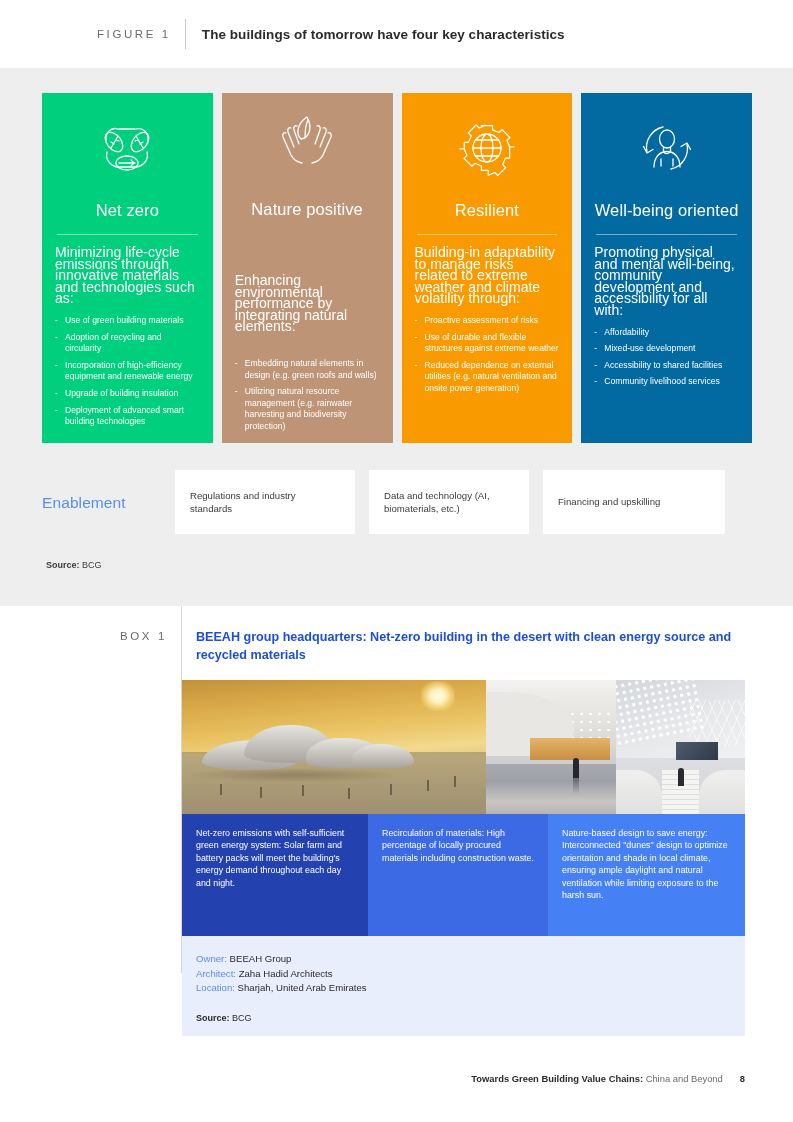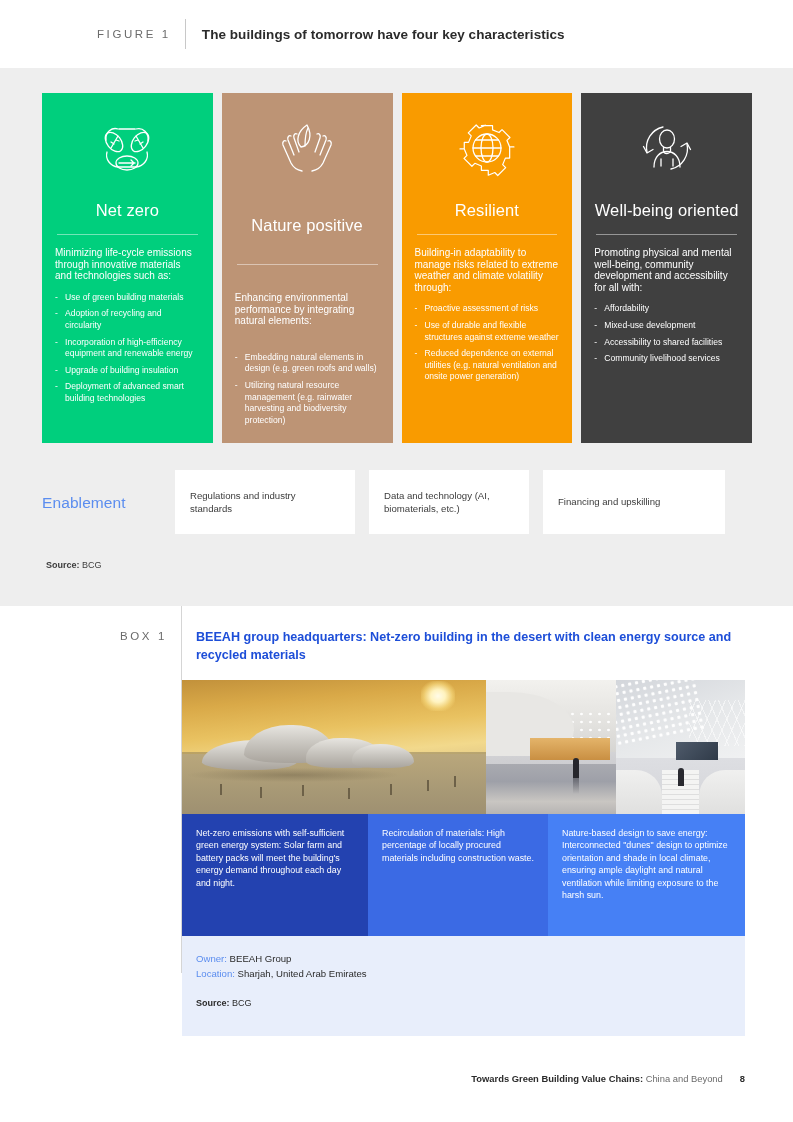--- a/index.html
+++ b/index.html
@@ -85,21 +85,21 @@
     line-height: 19px;
     margin-top: 16px;
     letter-spacing: 0.1px;
   }
   .card-rule {
     height: 1px;
     background: rgba(255,255,255,0.45);
     margin: 14px 2px 0 2px;
   }
   .card-intro {
-    font-size: 10px;
+    font-size: 14px;
     line-height: 11.6px;
     margin-top: 12px;
     letter-spacing: 0.02px;
   }
   .card-list {
     margin: 10px 0 0 0;
     padding: 0;
     list-style: none;
     font-size: 8.6px;
     line-height: 11.6px;
@@ -444,21 +444,21 @@
             <span class="dash">-</span>
             <span class="txt">Use of durable and flexible structures against extreme weather</span>
           </li>
         <li>
             <span class="dash">-</span>
             <span class="txt">Reduced dependence on external utilities (e.g. natural ventilation and onsite power generation)</span>
           </li>
       </ul>
     </div>
 
-    <div class="card" style="background: #404040;">
+    <div class="card" style="background: #0369a1;">
       <div class="card-icon">
         <svg width="58" height="58" viewBox="0 0 58 58" fill="none" stroke="#ffffff" stroke-width="1.3">
           <path d="M9 33 A21 21 0 0 1 25 8" stroke-linecap="round"></path>
           <path d="M5.5 27.5 L9 34 L15 30.5" stroke-linecap="round" stroke-linejoin="round"></path>
           <path d="M49 25 A21 21 0 0 1 33 50" stroke-linecap="round"></path>
           <path d="M52.5 30.5 L49 24 L43 27.5" stroke-linecap="round" stroke-linejoin="round"></path>
           <ellipse cx="29" cy="20" rx="7.5" ry="9"></ellipse>
           <path d="M25.5 28 l0 3.5 a3.5 3 0 0 0 7 0 l0 -3.5"></path>
           <path d="M16 48 C16 38 22 32.5 29 32.5 C36 32.5 42 38 42 48" stroke-linecap="round"></path>
           <path d="M23 47 v-7 M35 47 v-7" stroke-linecap="round"></path>
@@ -560,20 +560,23 @@
     <div class="callout c1" style="background:#2342b0">Net-zero emissions with self-sufficient green energy system: Solar farm and battery packs will meet the building's energy demand throughout each day and night.</div>
     <div class="callout c2" style="background:#3b6ae4">Recirculation of materials: High percentage of locally procured materials including construction waste.</div>
     <div class="callout c3" style="background:#4680f5">Nature-based design to save energy: Interconnected "dunes" design to optimize orientation and shade in local climate, ensuring ample daylight and natural ventilation while limiting exposure to the harsh sun.</div>
   </div>
 
   <div class="meta">
     <div class="meta-line">
       <span class="meta-key">Owner:</span><span> BEEAH Group</span>
     </div>
     <div class="meta-line">
+      <span class="meta-key">Architect:</span><span> Zaha Hadid Architects</span>
+    </div>
+    <div class="meta-line">
       <span class="meta-key">Location:</span><span> Sharjah, United Arab Emirates</span>
     </div>
     <div class="meta-source">
       <b>Source:</b><span> BCG</span>
     </div>
   </div>
 </div>
 
 <div class="footer">
   <span class="ft-bold">Towards Green Building Value Chains:</span><span class="ft-light"> China and Beyond</span><span class="ft-page">8</span>

